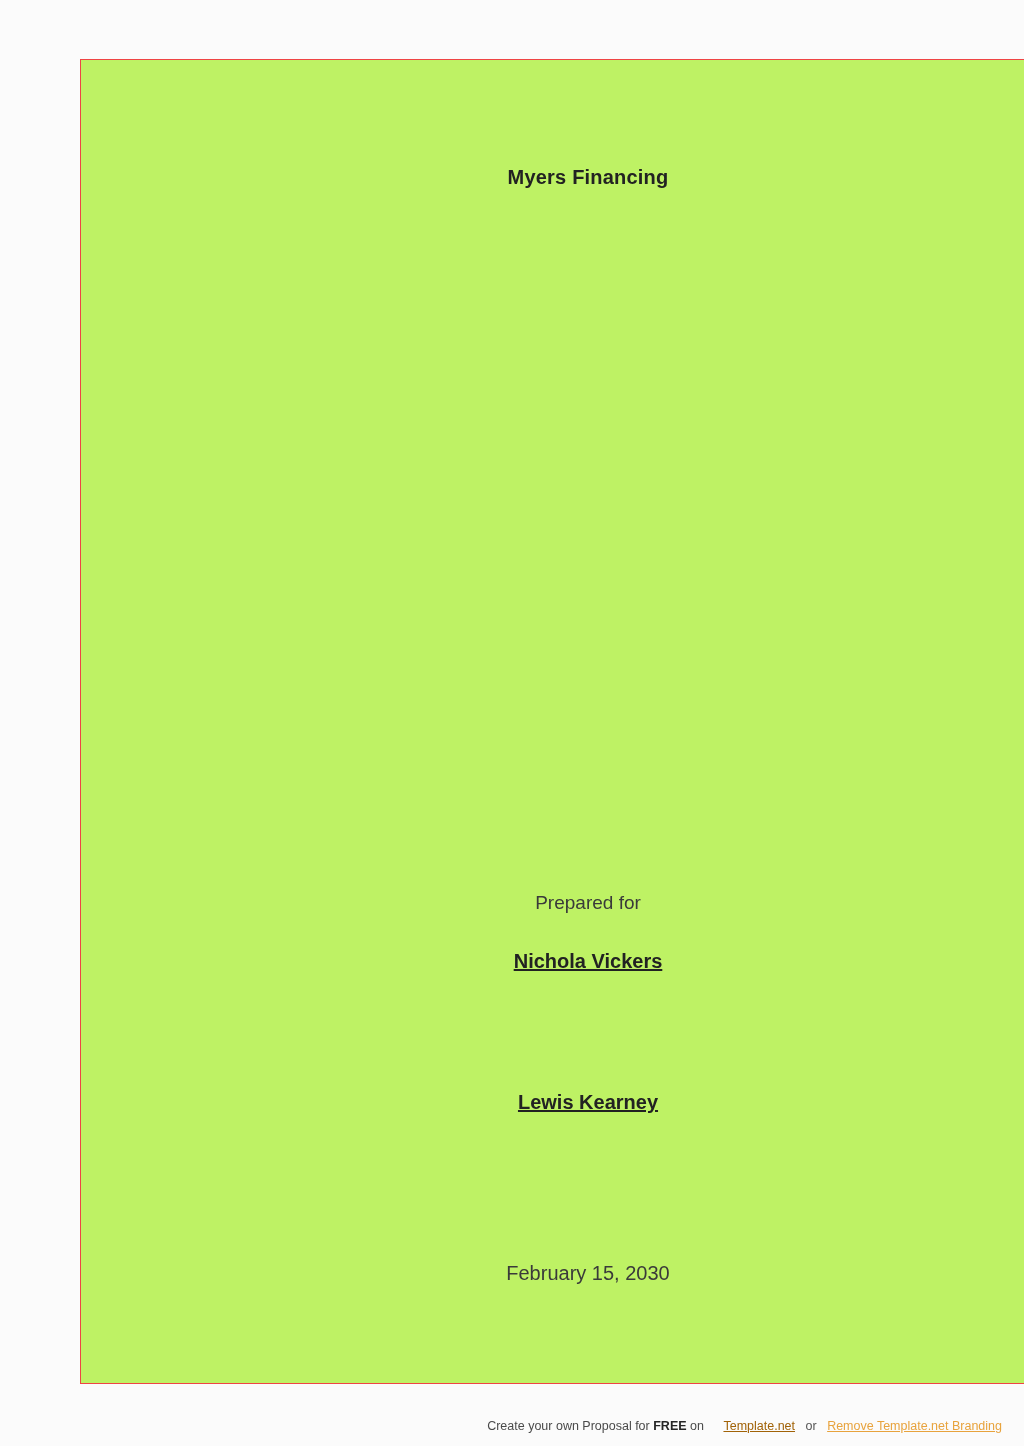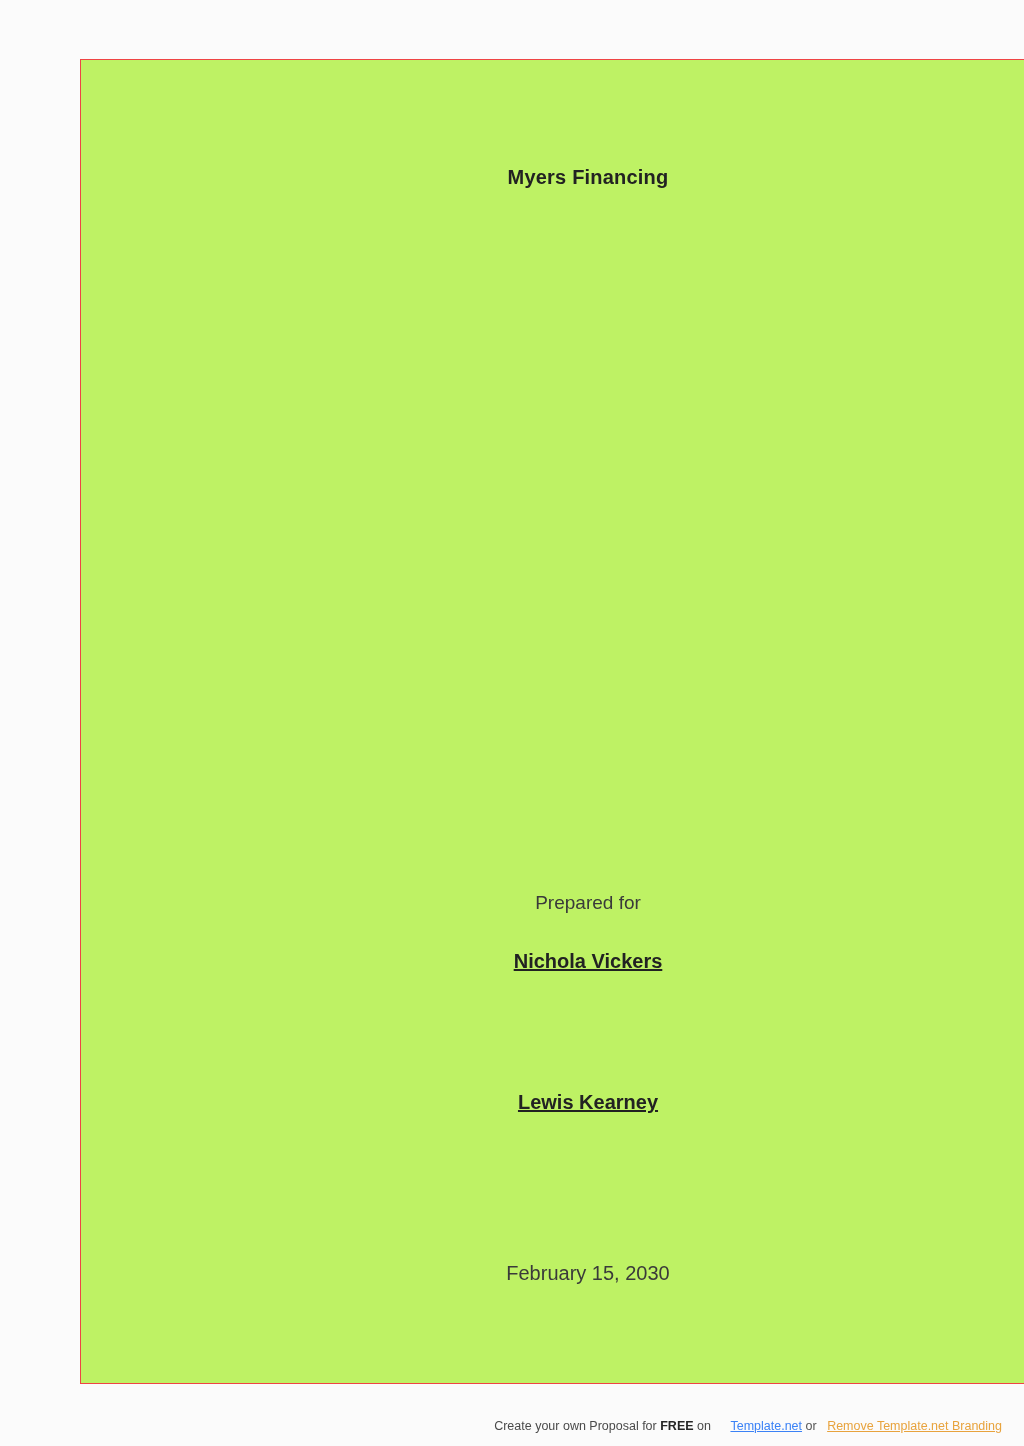--- a/index.html
+++ b/index.html
@@ -67,24 +67,24 @@
     font-size: 12.5px;
     color: #4a4a4a;
     white-space: nowrap;
   }
   .footer .bold { font-weight: 700; color: #262626; }
   .footer a, .footer .link {
     text-decoration: underline;
     cursor: pointer;
   }
   .footer .link-template {
-    color: #3b82f6;
+    color: #a16207;
     margin-left: 16px;
   }
-  .footer .sep-or { color: #555555; }
+  .footer .sep-or { margin-left: 7px; color: #555555; }
   .footer .link-remove {
     color: #e8a33d;
     margin-left: 7px;
   }
 </style>
 </head>
 <body>
 
 <div class="sheet">
 

